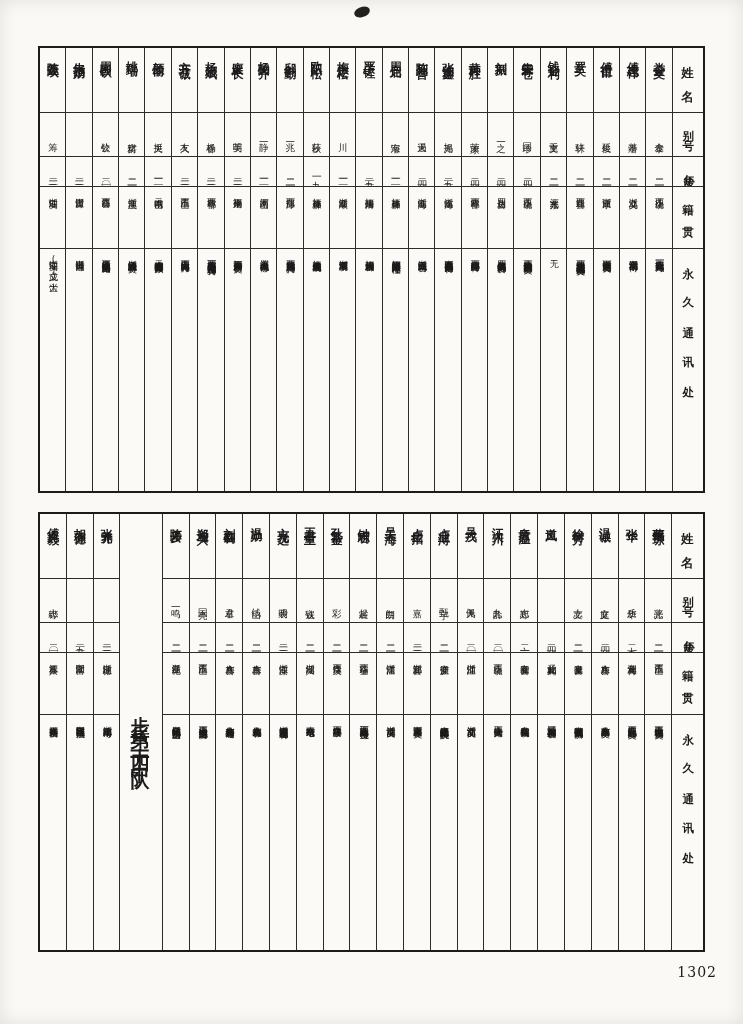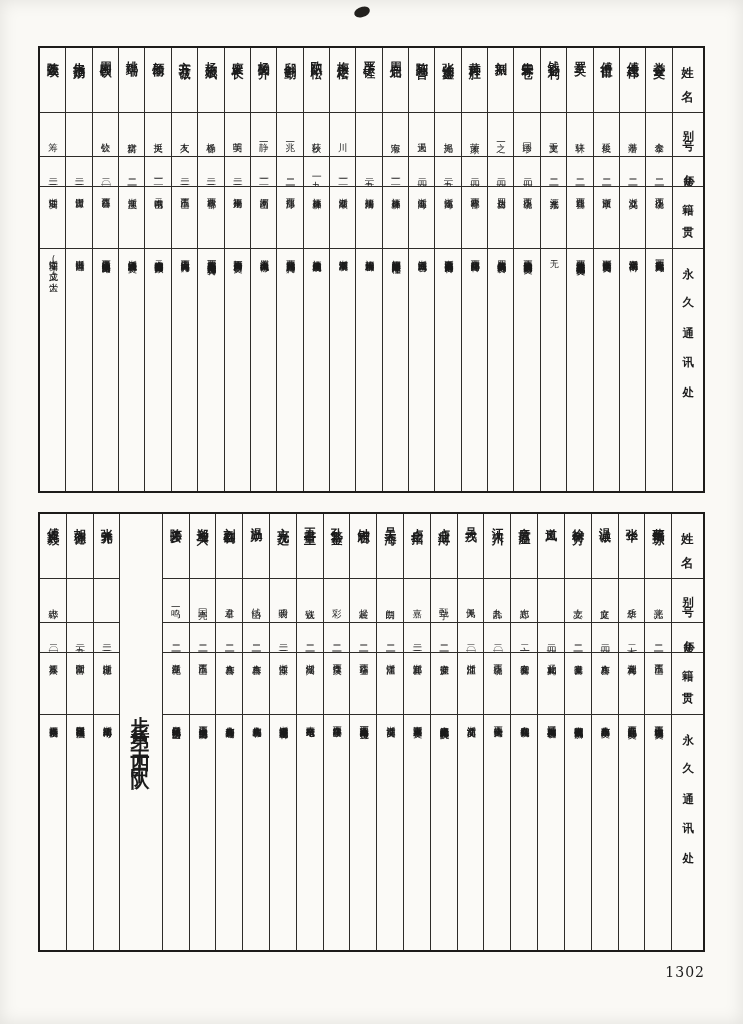--- a/index.html
+++ b/index.html
@@ -98,21 +98,21 @@
   .unit-col .unit-cell span {
     writing-mode: vertical-rl;
     text-orientation: upright;
     font-size: 19px;
     font-weight: 700;
     letter-spacing: 8px;
   }
 
   .page-number {
     position: absolute;
-    right: 38px;
+    right: 26px;
     bottom: 44px;
     font-size: 14px;
     font-family: "DejaVu Serif", "Liberation Serif", serif;
     letter-spacing: 1px;
   }
 </style>
 </head>
 <body>
 
 <div class="page">

